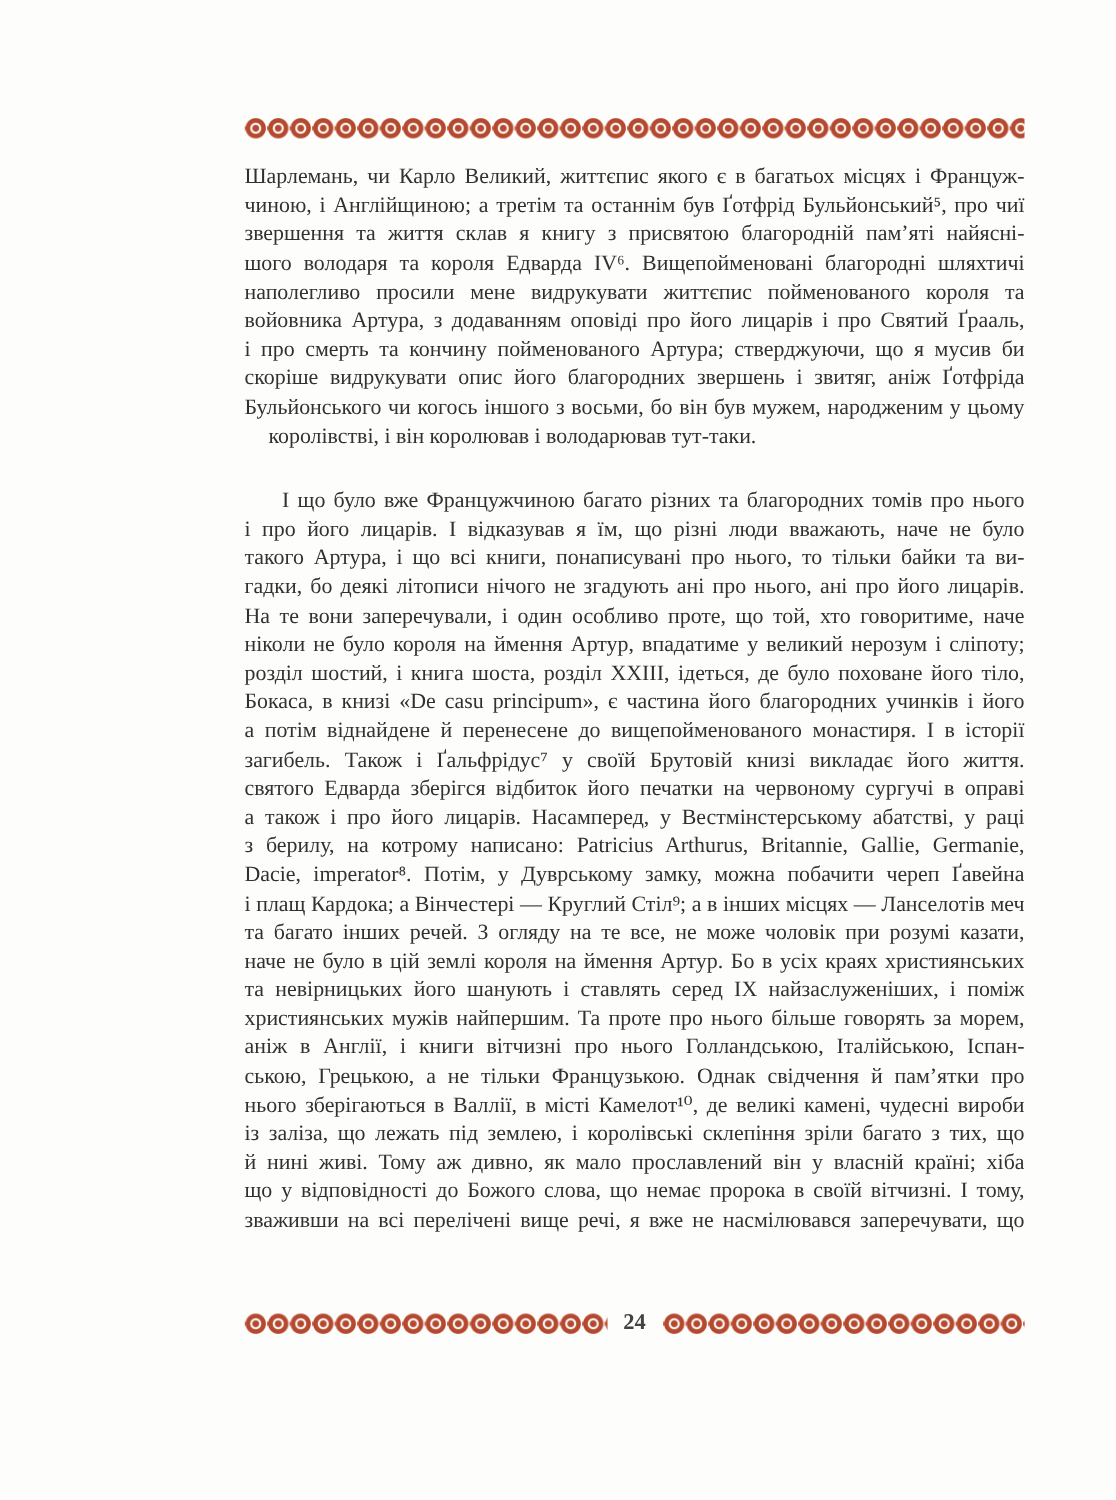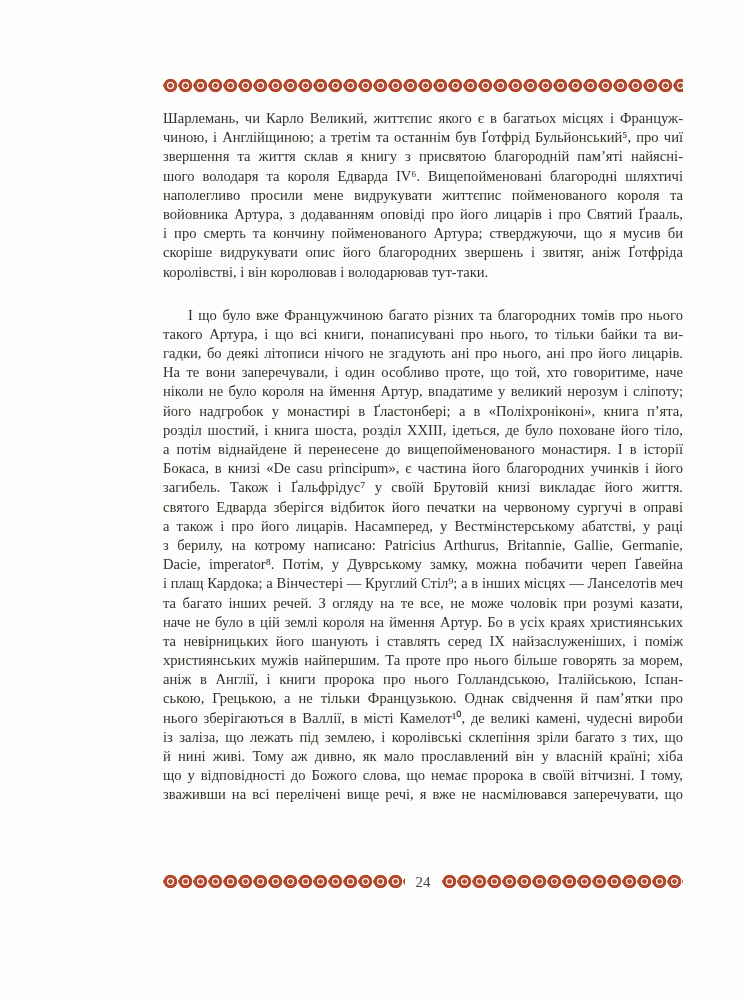--- a/index.html
+++ b/index.html
@@ -18,35 +18,34 @@
     background-repeat:repeat-x;
     background-position:left center;
   }
   #ornament-top{
     position:absolute;left:163px;top:78px;width:520px;
   }
   #text-column{
     position:absolute;left:163px;top:109px;width:520px;
     font-size:14.6px;line-height:19.2px;color:#33312e;
     overflow:hidden;
-    font-family:Liberation Serif, serif;
   }
   .para{margin:0;padding:0;}
   .line{
     text-align:justify;
     text-align-last:justify;
     white-space:normal;
     height:19.2px;
     overflow:hidden;
   }
-  .para .line.last-left{text-align-last:left;}
+  .para .line.last-left{text-align-last:left;margin-left:16px;}
   .para.indent .line.first{text-indent:25px;margin-top:24px;}
   #footer-row{
     position:absolute;left:163px;top:874px;width:520px;height:16px;
-    display:flex;align-items:flex-start;
+    display:flex;align-items:flex-end;font-weight:bold;
   }
   #footer-row .ornament{flex:1 1 auto;}
   #page-number{
     flex:0 0 auto;
     padding:0 11px;
     font-size:15px;color:#44423f;line-height:16px;
   }
 </style>
 </head>
 <body>
@@ -56,43 +55,44 @@
 <div id="text-column">
     <div class="para">
       <div class="line first">Шарлемань, чи Карло Великий, життєпис якого є в багатьох місцях і Француж-</div>
       <div class="line">чиною, і Англійщиною; а третім та останнім був Ґотфрід Бульйонський⁵, про чиї</div>
       <div class="line">звершення та життя склав я книгу з присвятою благородній пам’яті найясні-</div>
       <div class="line">шого володаря та короля Едварда IV⁶. Вищепойменовані благородні шляхтичі</div>
       <div class="line">наполегливо просили мене видрукувати життєпис пойменованого короля та</div>
       <div class="line">войовника Артура, з додаванням оповіді про його лицарів і про Святий Ґрааль,</div>
       <div class="line">і про смерть та кончину пойменованого Артура; стверджуючи, що я мусив би</div>
       <div class="line">скоріше видрукувати опис його благородних звершень і звитяг, аніж Ґотфріда</div>
+      <div class="line">Бульйонського чи когось іншого з восьми, бо він був мужем, народженим у цьому</div>
       <div class="line last-left">королівстві, і він королював і володарював тут-таки.</div>
     </div>
     <div class="para indent">
       <div class="line first">І що було вже Францужчиною багато різних та благородних томів про нього</div>
+      <div class="line">і про його лицарів. І відказував я їм, що різні люди вважають, наче не було</div>
       <div class="line">такого Артура, і що всі книги, понаписувані про нього, то тільки байки та ви-</div>
       <div class="line">гадки, бо деякі літописи нічого не згадують ані про нього, ані про його лицарів.</div>
       <div class="line">На те вони заперечували, і один особливо проте, що той, хто говоритиме, наче</div>
       <div class="line">ніколи не було короля на ймення Артур, впадатиме у великий нерозум і сліпоту;</div>
-      <div class="line">його надгробок у монастирі в Ґластонбері; а в «Поліхроніконі», книга п’ята,</div>
       <div class="line">розділ шостий, і книга шоста, розділ XXIII, ідеться, де було поховане його тіло,</div>
+      <div class="line">Бокаса, в книзі «De casu principum», є частина його благородних учинків і його</div>
       <div class="line">а потім віднайдене й перенесене до вищепойменованого монастиря. І в історії</div>
-      <div class="line">Бокаса, в книзі «De casu principum», є частина його благородних учинків і його</div>
       <div class="line">загибель. Також і Ґальфрідус⁷ у своїй Брутовій книзі викладає його життя.</div>
       <div class="line">святого Едварда зберігся відбиток його печатки на червоному сургучі в оправі</div>
       <div class="line">а також і про його лицарів. Насамперед, у Вестмінстерському абатстві, у раці</div>
       <div class="line">з берилу, на котрому написано: Patricius Arthurus, Britannie, Gallie, Germanie,</div>
       <div class="line">Dacie, imperator⁸. Потім, у Дуврському замку, можна побачити череп Ґавейна</div>
       <div class="line">і плащ Кардока; а Вінчестері — Круглий Стіл⁹; а в інших місцях — Ланселотів меч</div>
       <div class="line">та багато інших речей. З огляду на те все, не може чоловік при розумі казати,</div>
       <div class="line">наче не було в цій землі короля на ймення Артур. Бо в усіх краях християнських</div>
       <div class="line">та невірницьких його шанують і ставлять серед IX найзаслуженіших, і поміж</div>
       <div class="line">християнських мужів найпершим. Та проте про нього більше говорять за морем,</div>
-      <div class="line">аніж в Англії, і книги пророка про нього Голландською, Італійською, Іспан-</div>
+      <div class="line">аніж в Англії, і книги вітчизні про нього Голландською, Італійською, Іспан-</div>
       <div class="line">ською, Грецькою, а не тільки Французькою. Однак свідчення й пам’ятки про</div>
       <div class="line">нього зберігаються в Валлії, в місті Камелот¹⁰, де великі камені, чудесні вироби</div>
       <div class="line">із заліза, що лежать під землею, і королівські склепіння зріли багато з тих, що</div>
       <div class="line">й нині живі. Тому аж дивно, як мало прославлений він у власній країні; хіба</div>
       <div class="line">що у відповідності до Божого слова, що немає пророка в своїй вітчизні. І тому,</div>
       <div class="line">зваживши на всі перелічені вище речі, я вже не насмілювався заперечувати, що</div>
     </div>
   </div>
 
 <div id="footer-row">

